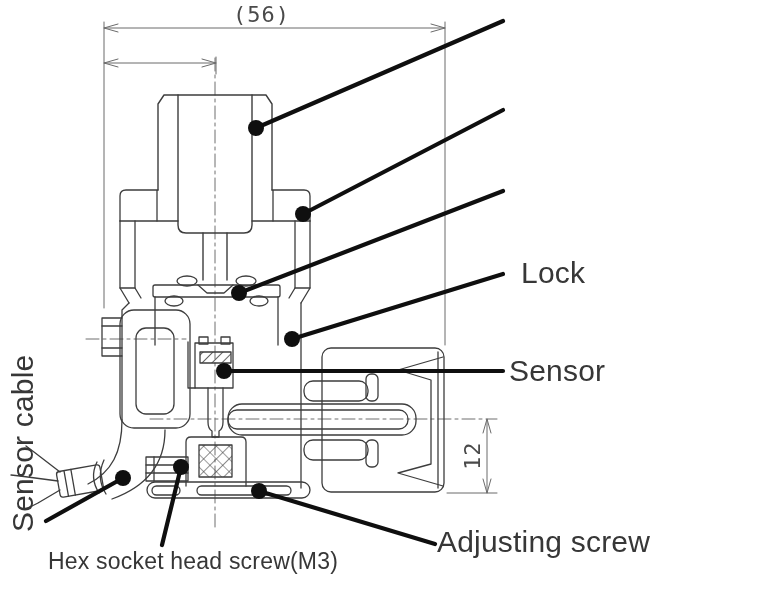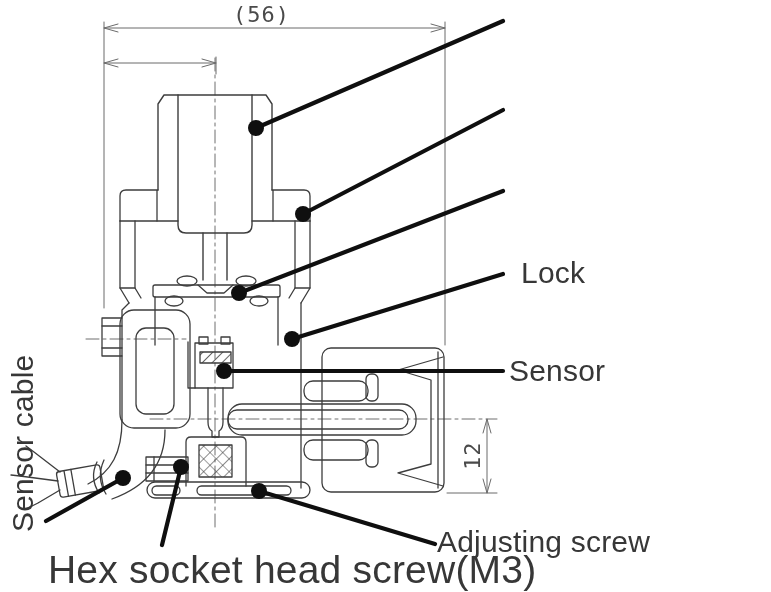--- a/index.html
+++ b/index.html
@@ -12,21 +12,21 @@
   }
   #drawing{position:absolute;left:0;top:0;}
   .label{
     position:absolute;
     color:#373737;
     font-size:30px;
     line-height:1.1;
     white-space:nowrap;
     letter-spacing:0.2px;
   }
-  .label.small{font-size:39px;}
+  .label.small{font-size:23px;}
   .label.rot{
     transform:rotate(-90deg);
     transform-origin:0 0;
   }
   .dim{
     position:absolute;
     color:#4a4a4a;
     font-family:"DejaVu Sans Mono","DejaVu Sans",monospace;
     font-size:22px;
     white-space:nowrap;

